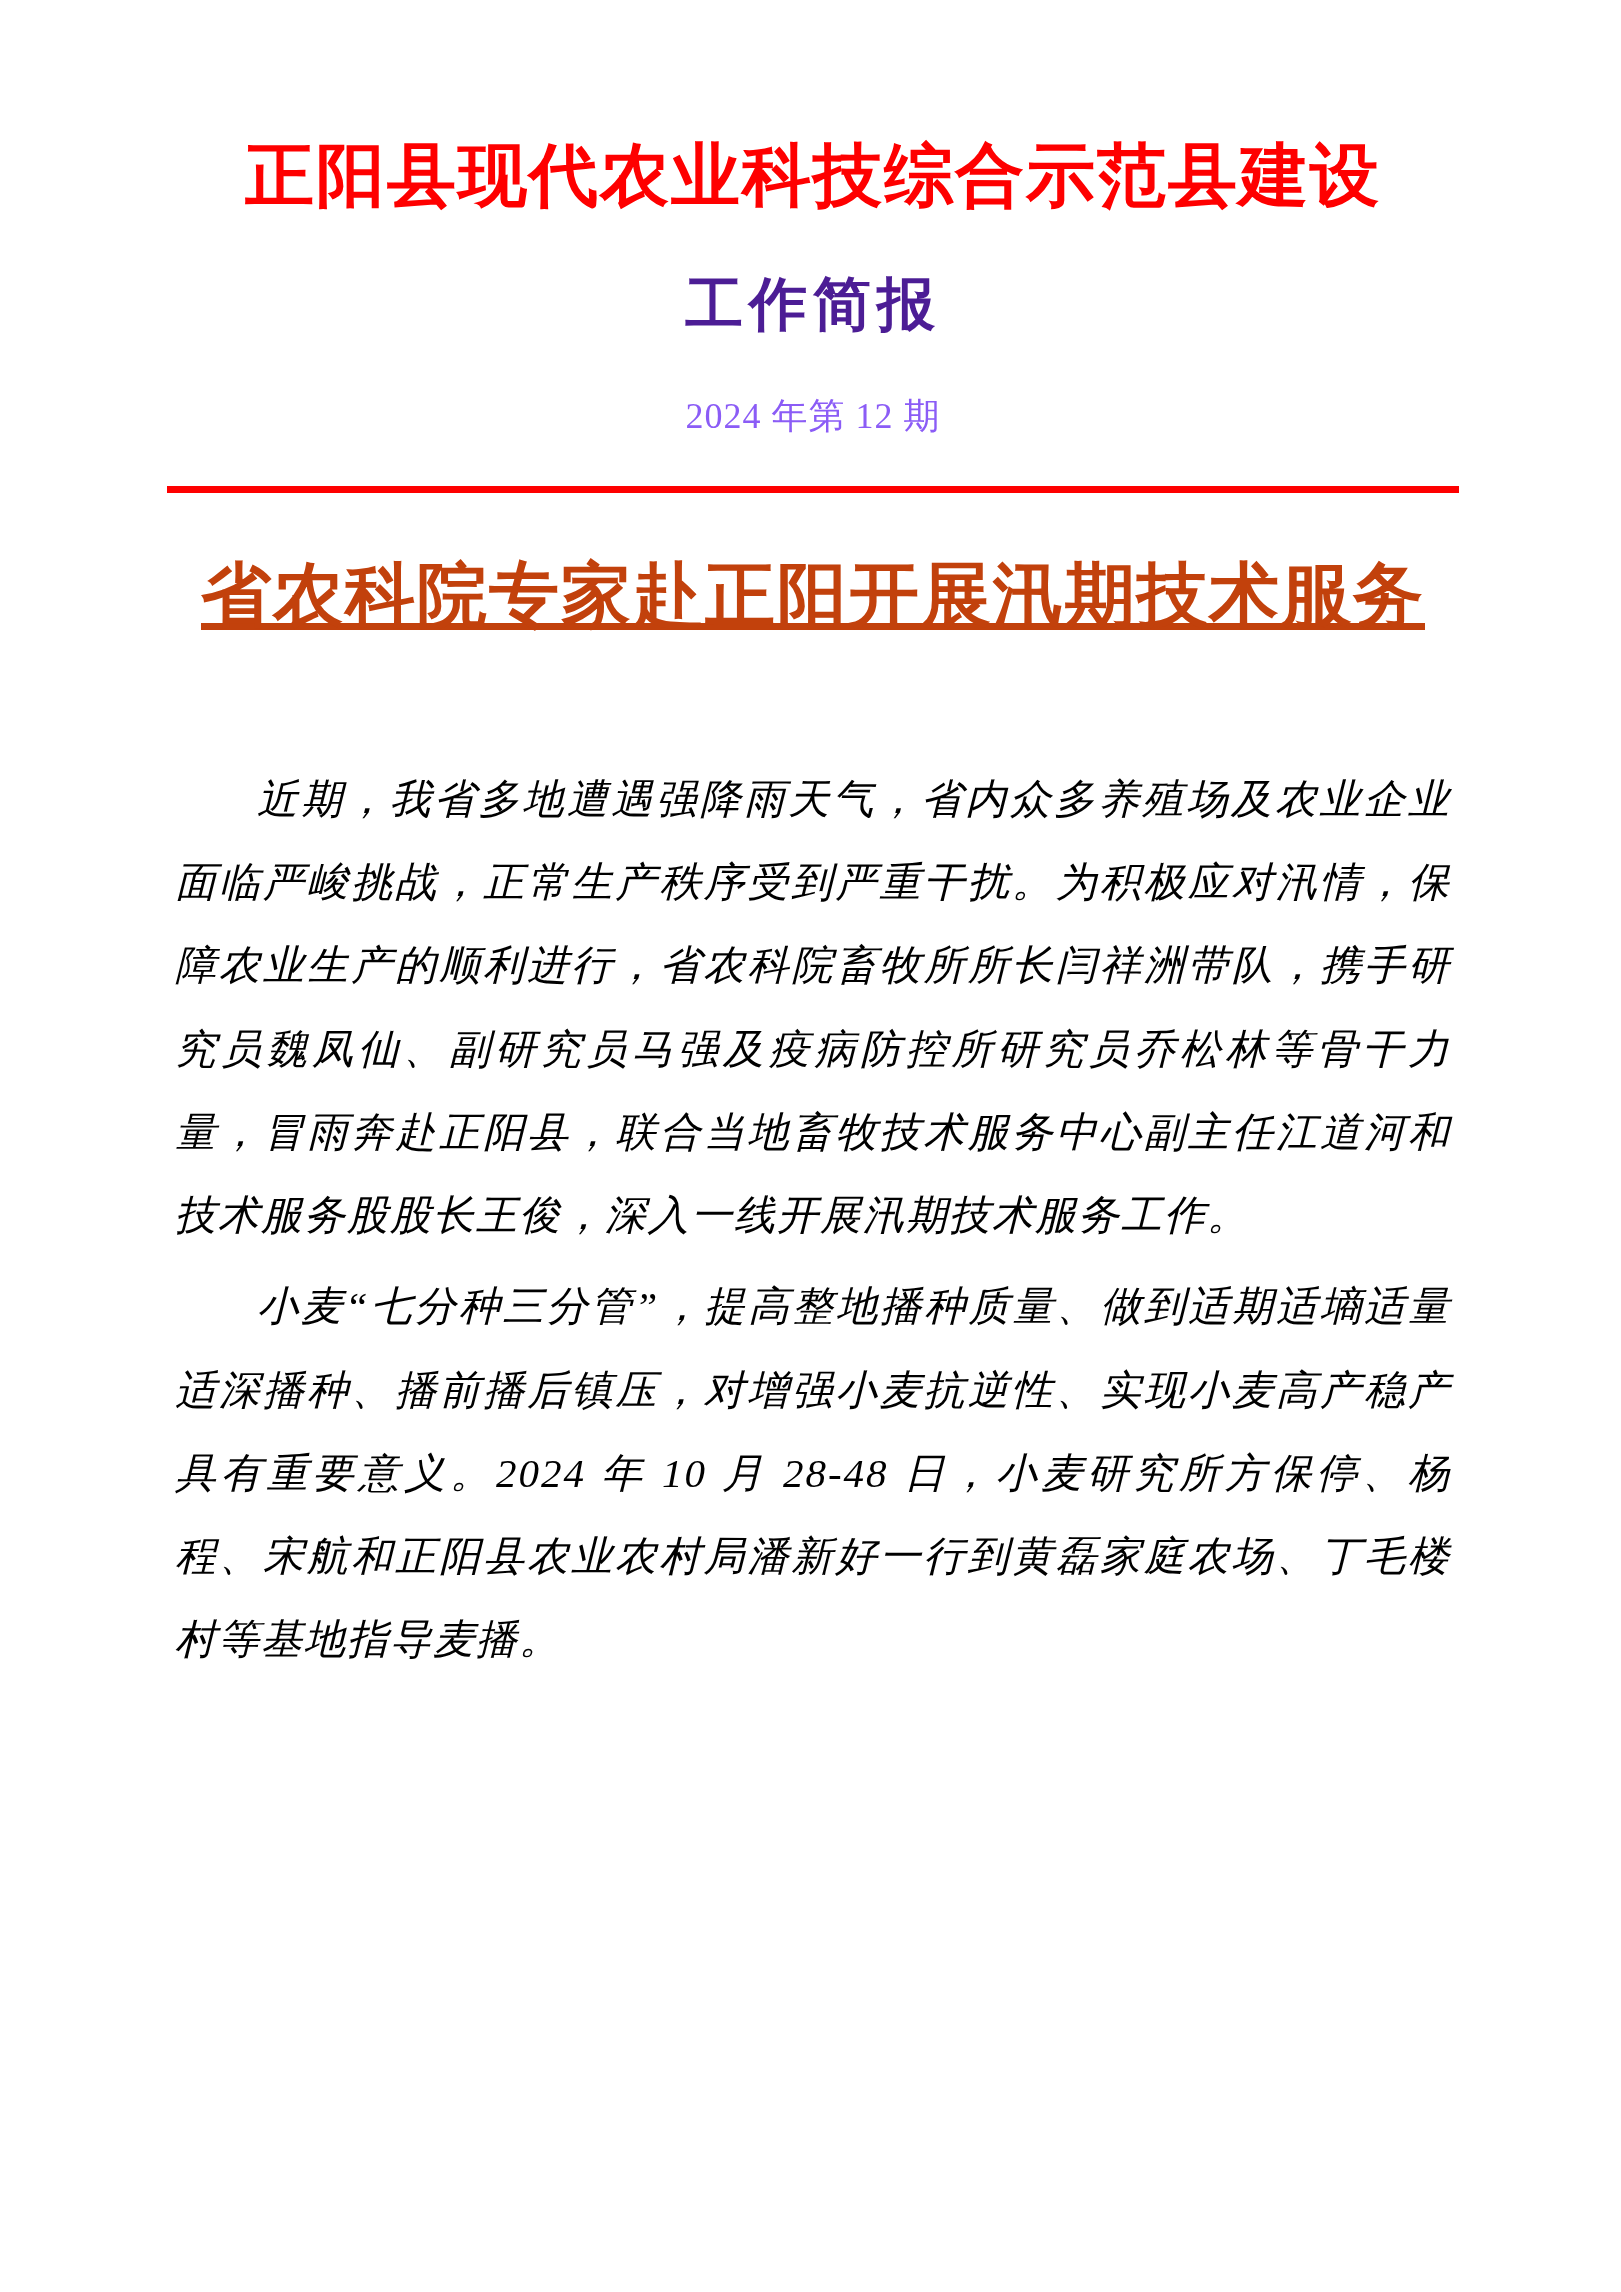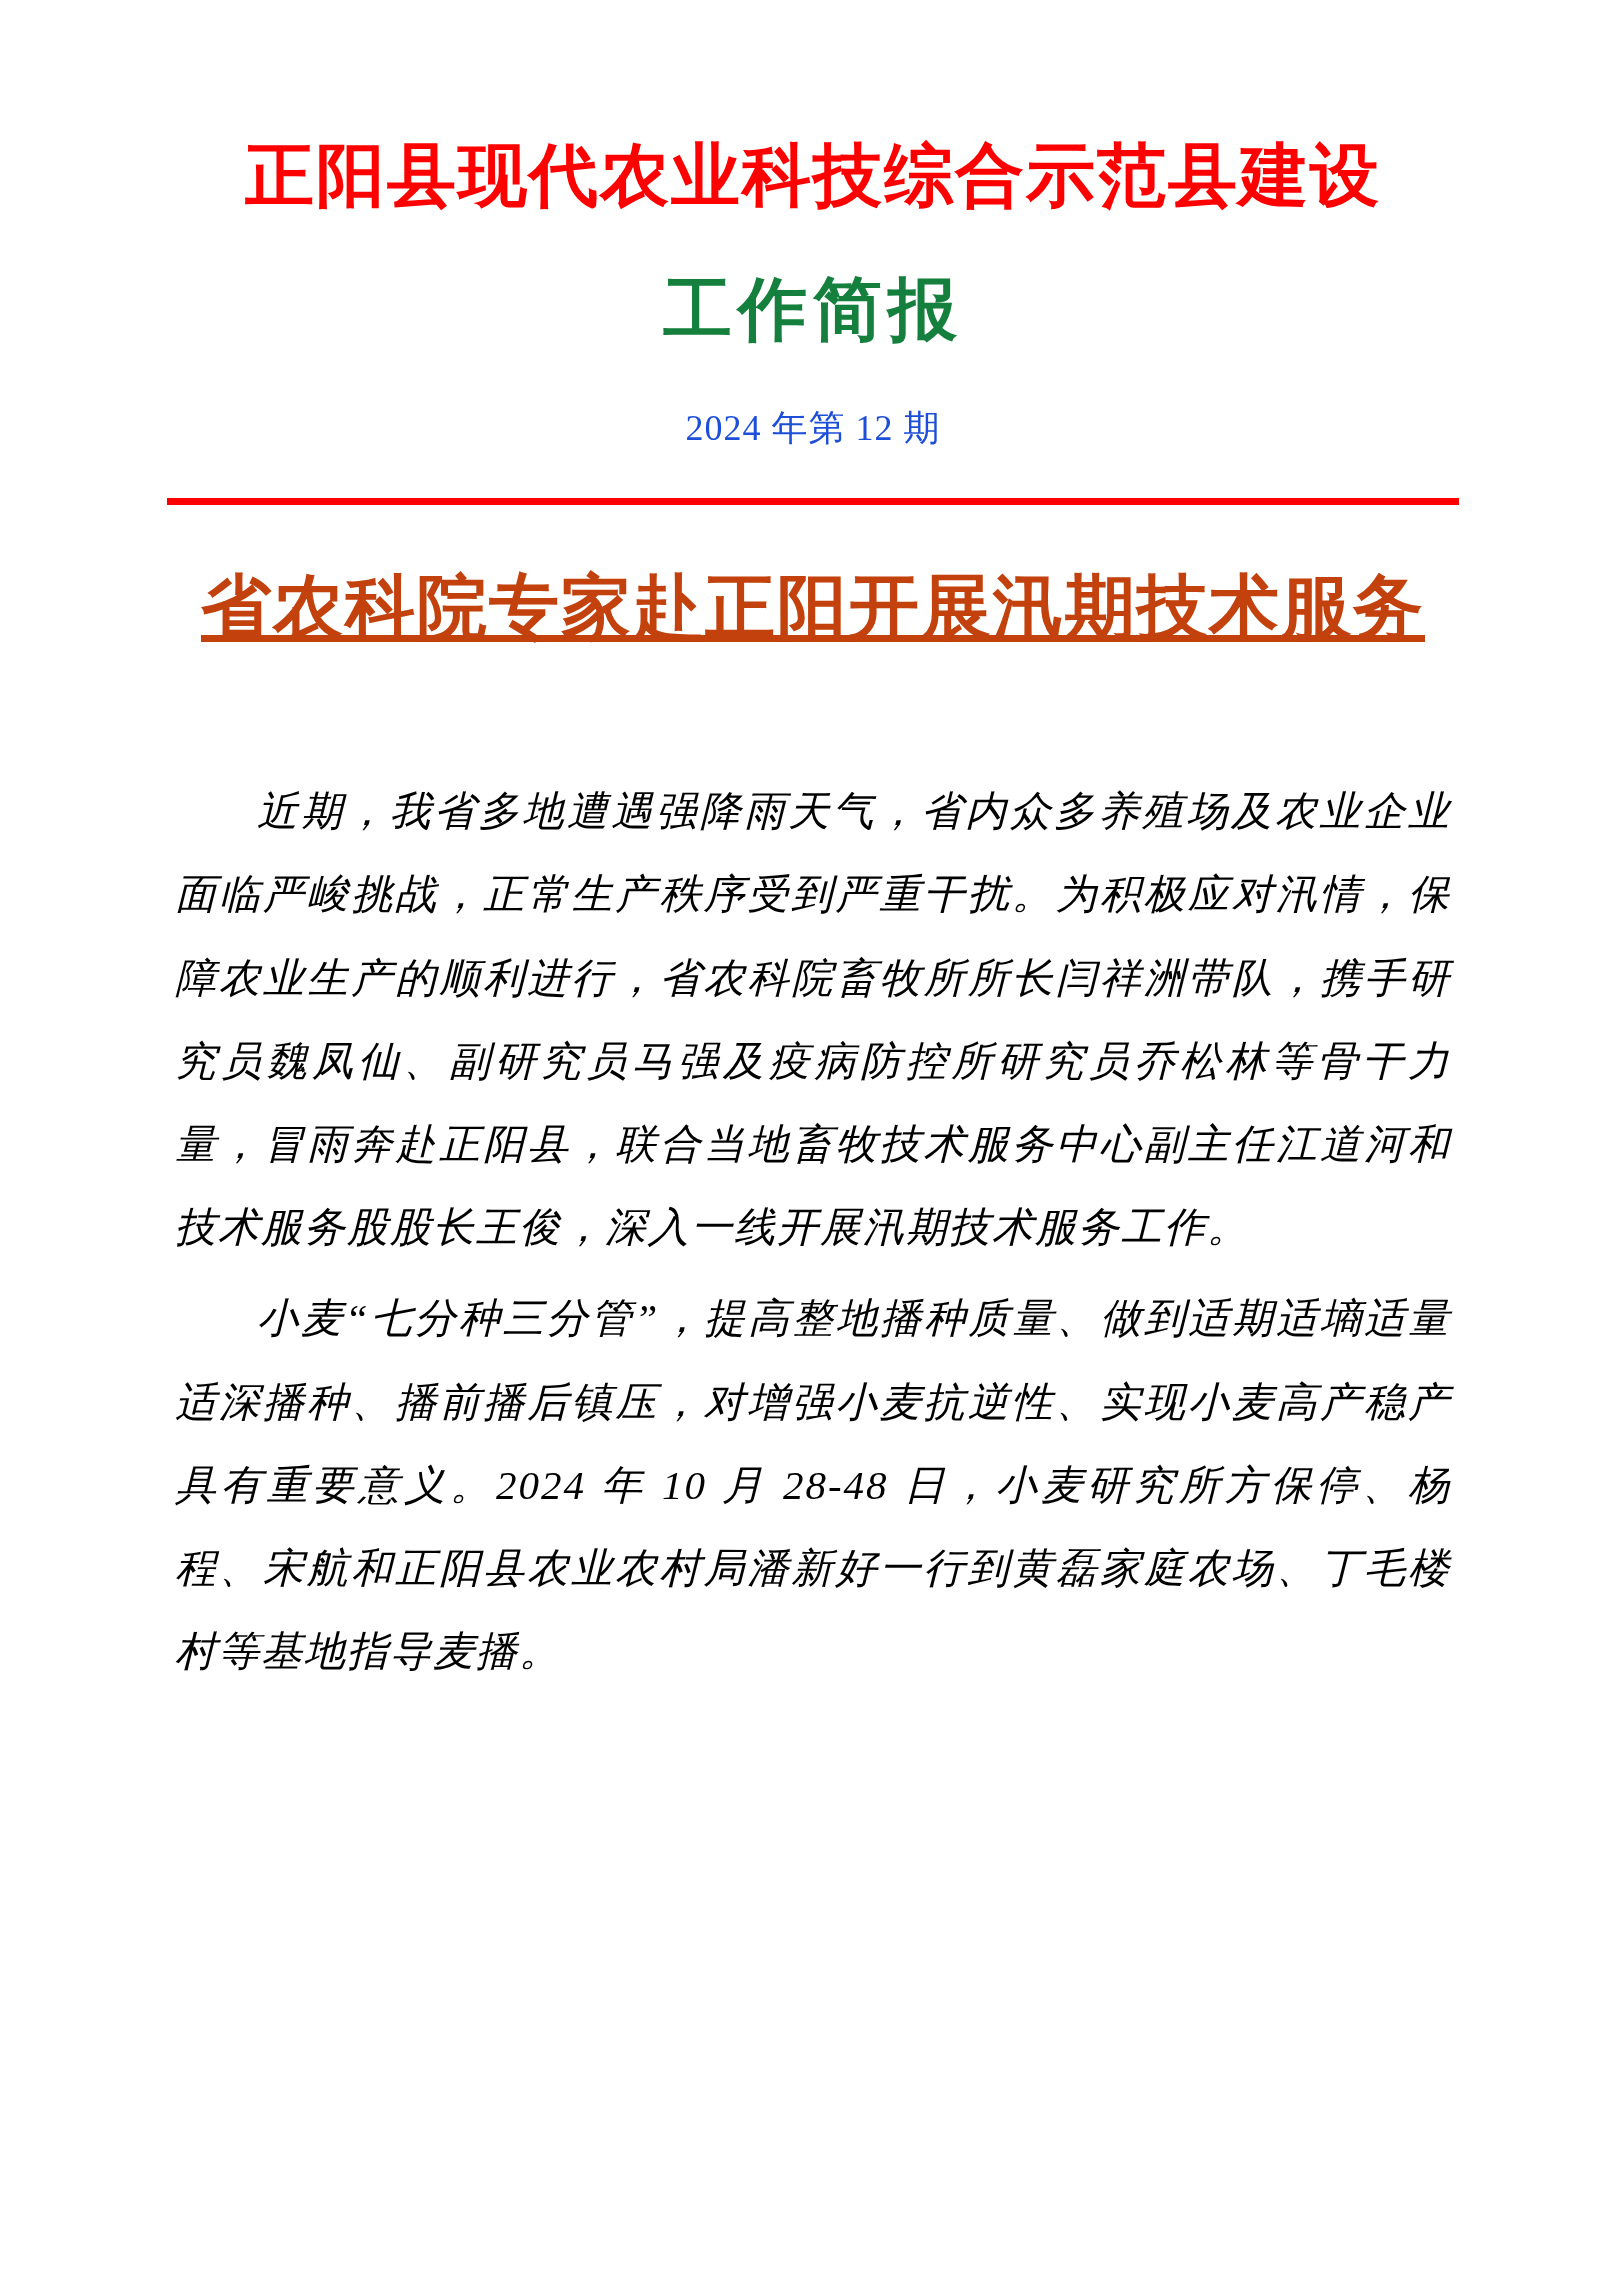--- a/index.html
+++ b/index.html
@@ -25,32 +25,32 @@
     font-size: 69px;
     line-height: 1.15;
     font-weight: bold;
     color: #fe0000;
     letter-spacing: 2px;
     white-space: nowrap;
   }
   .title-line2 {
     margin: 57px 0 0 0;
     text-align: center;
-    font-size: 69px;
+    font-size: 58px;
     line-height: 1.1;
     font-weight: bold;
-    color: #15803d;
+    color: #4c1d95;
     letter-spacing: 5.9px;
   }
   .issue-line {
     margin: 55px 0 0 0;
     text-align: center;
     font-size: 36px;
     font-weight: normal;
-    color: #1d4ed8;
+    color: #8b5cf6;
     letter-spacing: 1px;
   }
   .red-divider {
     margin-top: 45px;
     height: 6.9px;
     width: 100%;
     background: #fe0000;
     border: none;
   }
   .article-headline {

